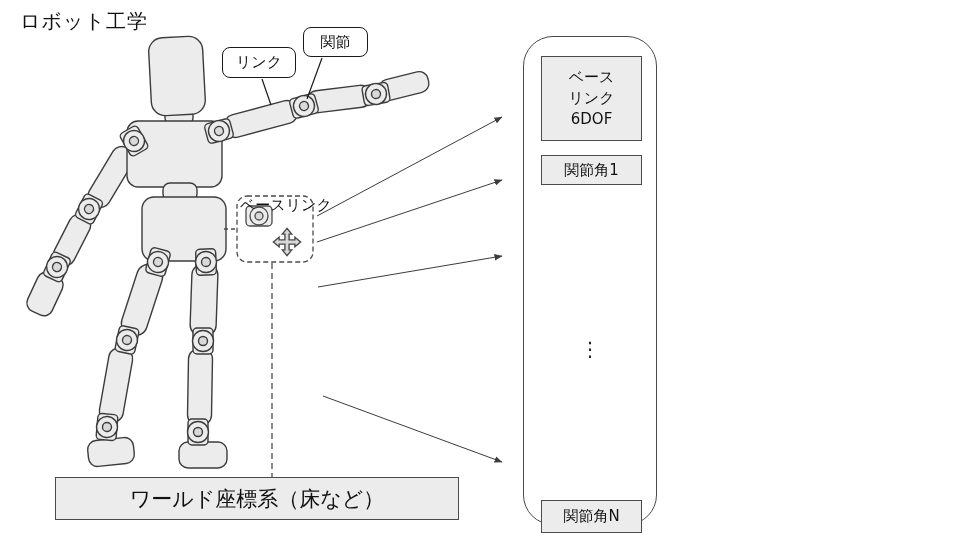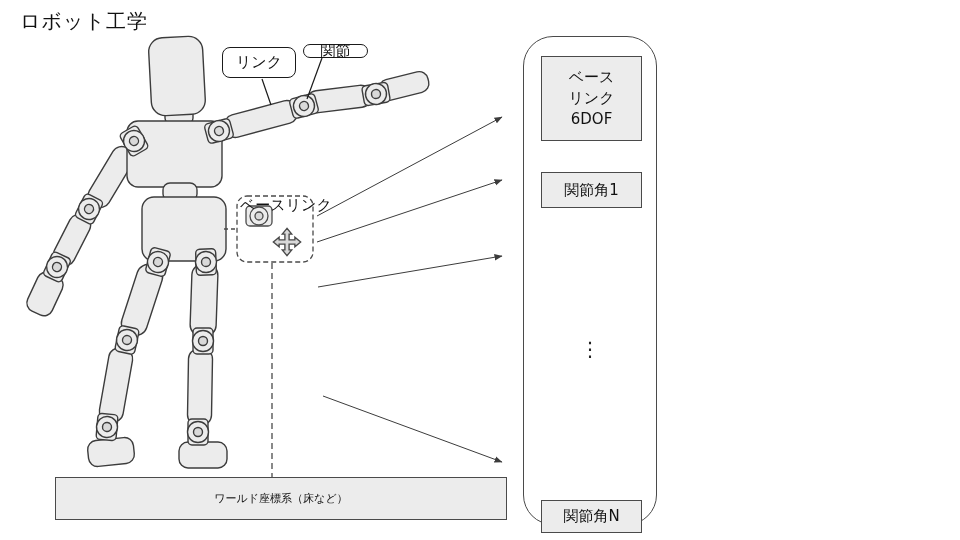--- a/index.html
+++ b/index.html
@@ -11,39 +11,39 @@
   }
   svg.layer { position:absolute; left:0; top:0; }
   .abs { position:absolute; }
   .title { left:12px; top:8px; font-size:20px; letter-spacing:1px;margin-left:8px; }
   .callout {
     display:flex; align-items:center; justify-content:center;
     background:#fff; border:1.4px solid #1a1a1a; border-radius:8px;
     font-size:15px;
   }
   .link-callout  { left:222px; top:47px; width:74px; height:31px; }
-  .joint-callout { left:303px; top:44px; width:65px; height:14px; }
+  .joint-callout { left:303px; top:27px; width:65px; height:30px; }
   .base-label { left:240px; top:160px; font-size:15px;margin-top:36px; }
   .world-box {
-    left:55px; top:477px; width:452px; height:43px;
+    left:55px; top:477px; width:404px; height:43px;
     background:#ececec; border:1.4px solid #4a4a4a;
-    display:flex; align-items:center; justify-content:center; font-size:11px;
+    display:flex; align-items:center; justify-content:center; font-size:21px;
   }
   .panel {
     left:523px; top:36px; width:134px; height:489px;
     border:1.5px solid #4a4a4a; border-radius:30px; background:#fff;
   }
   .pbox {
     position:absolute; left:17px; width:101px;
     background:#ececec; border:1.3px solid #4a4a4a; border-radius:0;
     display:flex; align-items:center; justify-content:center;
     font-size:15px; text-align:center;
   }
   .pbox.base { top:19px;  height:85px; white-space:pre-line; line-height:1.4; }
-  .pbox.j1   { top:135px; height:36px; }
+  .pbox.j1   { top:118px; height:30px; }
   .pbox.j2   { top:170px; height:33px; }
   .pbox.jn   { top:463px; height:33px;text-align:center; }
   .pellipsis {
     position:absolute; left:0; right:0; top:300px;
     text-align:center; font-size:20px; color:#222;
   }
 </style>
 </head>
 <body>
 

